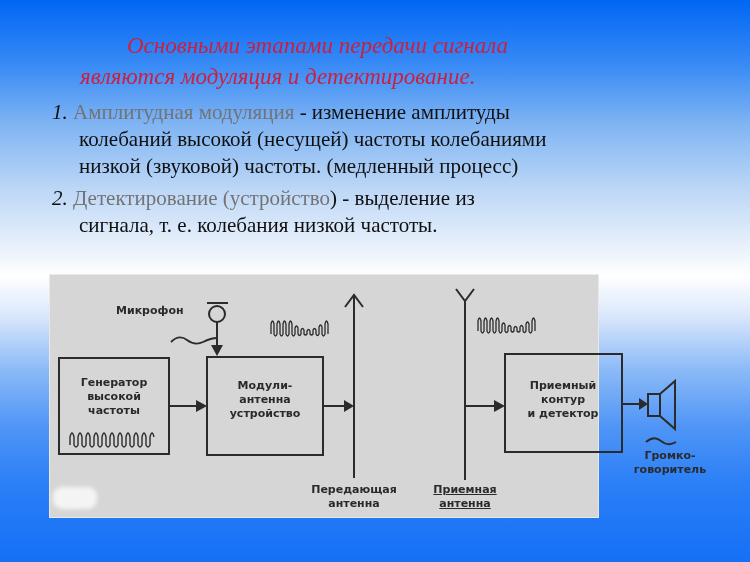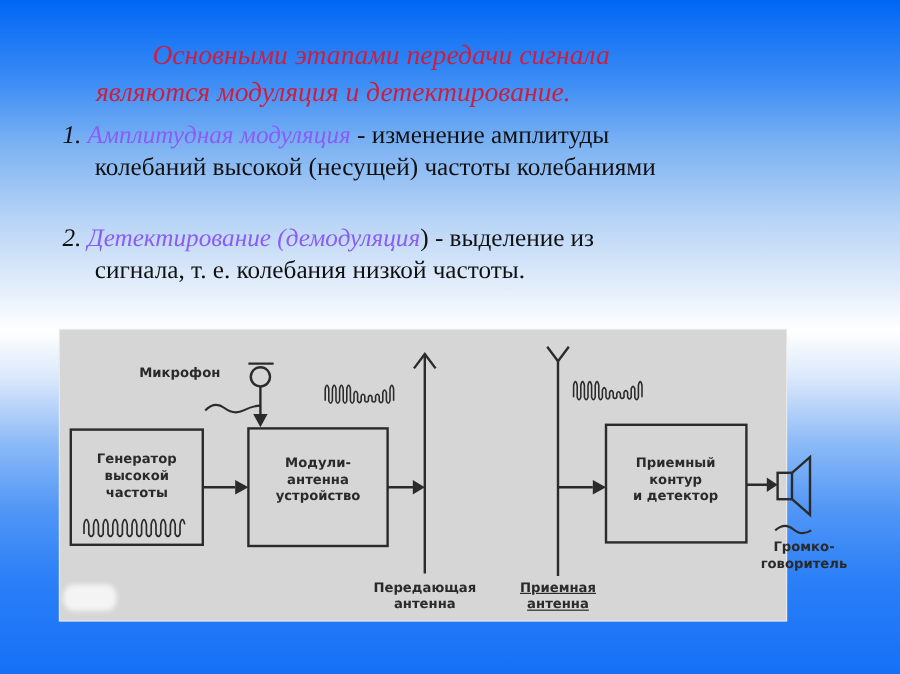--- a/index.html
+++ b/index.html
@@ -18,25 +18,25 @@
   }
   .title .l1 { position:absolute; left:127px; top:0; white-space:nowrap; }
   .title .l2 { position:absolute; left:80px; top:31px; white-space:nowrap; }
   .item {
     position:absolute; left:52px; width:670px; font-size:21px; line-height:27px; color:#101010;
     font-family: "Liberation Serif", serif;
   }
   .item .row { white-space:nowrap; }
   .item .cont { padding-left:27px; }
   .item .num { font-style:italic; }
-  .item .term { color:#8b5cf6; font-style:italic; }
+  .item .term { color:#737373; }
   #item1 { top:99px; }
   #item2 { top:185px; }
   .diagram {
-    position:absolute; left:50px; top:275px; width:605px; height:242px;
+    position:absolute; left:50px; top:275px; width:548px; height:242px;
     background:#d6d6d6;
     box-shadow: 0 0 0 1px #e9e9e9;
   }
   .diagram svg { position:absolute; left:0; top:0; }
   .dlabel {
     position:absolute; font-family:"DejaVu Sans", sans-serif; font-weight:bold;
     font-size:11px; line-height:14px; color:#2a2a2a; text-align:center; white-space:nowrap;
   }
   .smudge { position:absolute; left:3px; top:212px; width:44px; height:22px; background:#f4f4f4; border-radius:9px; filter:blur(2px); }
 </style>
@@ -47,26 +47,27 @@
   <div class="l1">Основными этапами передачи сигнала</div>
   <div class="l2">являются модуляция и детектирование.</div>
 </div>
 
 <div class="item" id="item1">
   <div class="row">
     <span class="num">1.</span>
     <span class="term">Амплитудная модуляция</span><span> - изменение амплитуды</span>
   </div>
   <div class="row cont">колебаний высокой (несущей) частоты колебаниями</div>
+  <div class="row cont">низкой (звуковой) частоты. (медленный процесс)</div>
 </div>
 
 <div class="item" id="item2">
   <div class="row">
     <span class="num">2.</span>
-    <span class="term">Детектирование (демодуляция</span><span>) - выделение из</span>
+    <span class="term">Детектирование (устройство</span><span>) - выделение из</span>
   </div>
   <div class="row cont">сигнала, т. е. колебания низкой частоты.</div>
 </div>
 
 <div class="diagram">
   <svg width="656" height="242" viewBox="0 0 656 242">
     <g fill="none" stroke="#2b2b2b" stroke-width="2">
 
       <rect x="9" y="83" width="110" height="96"></rect>
 

